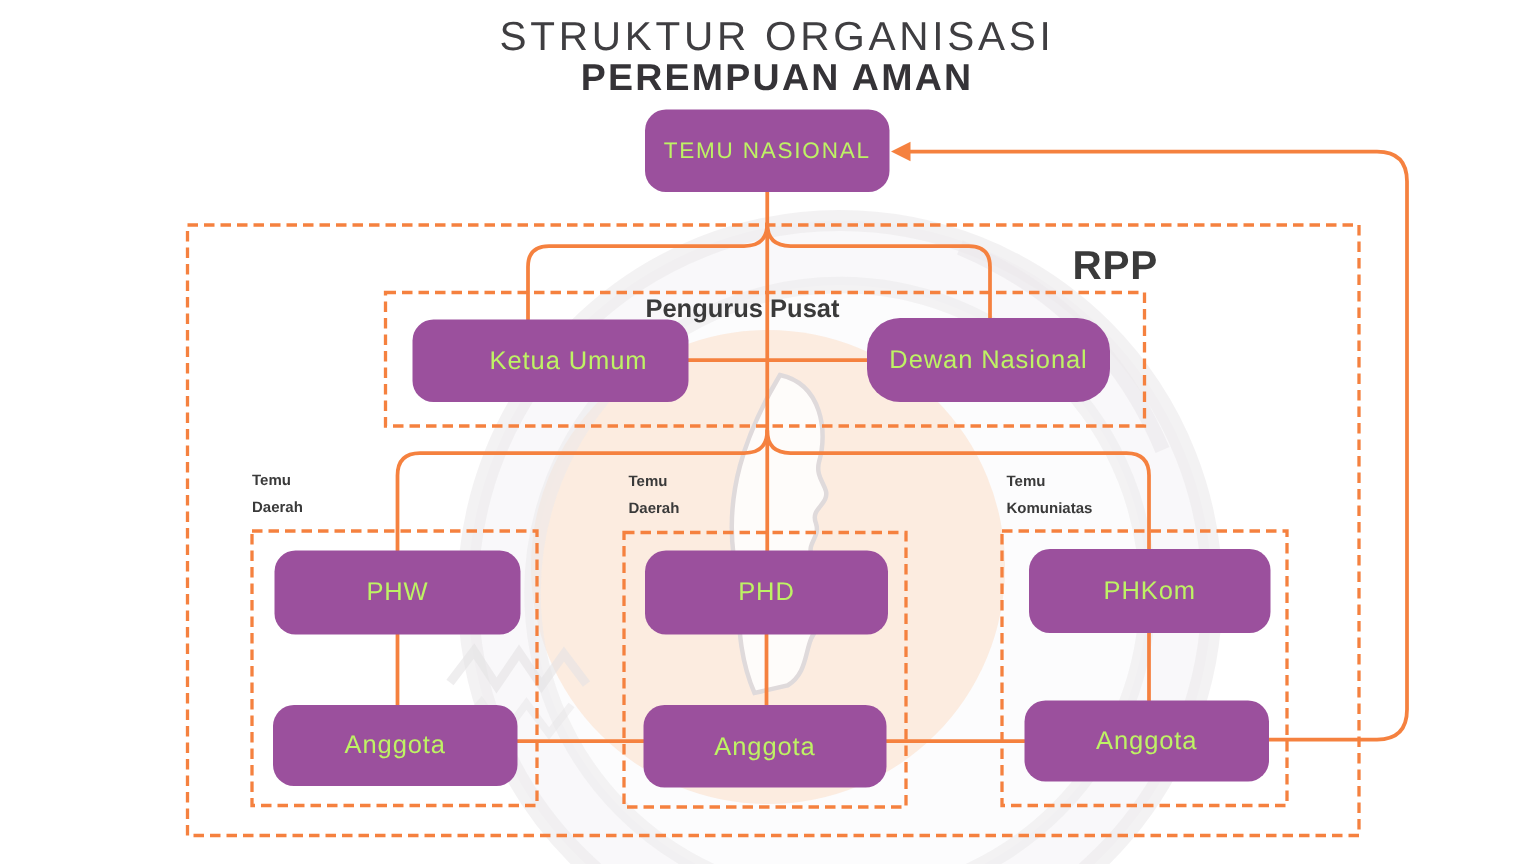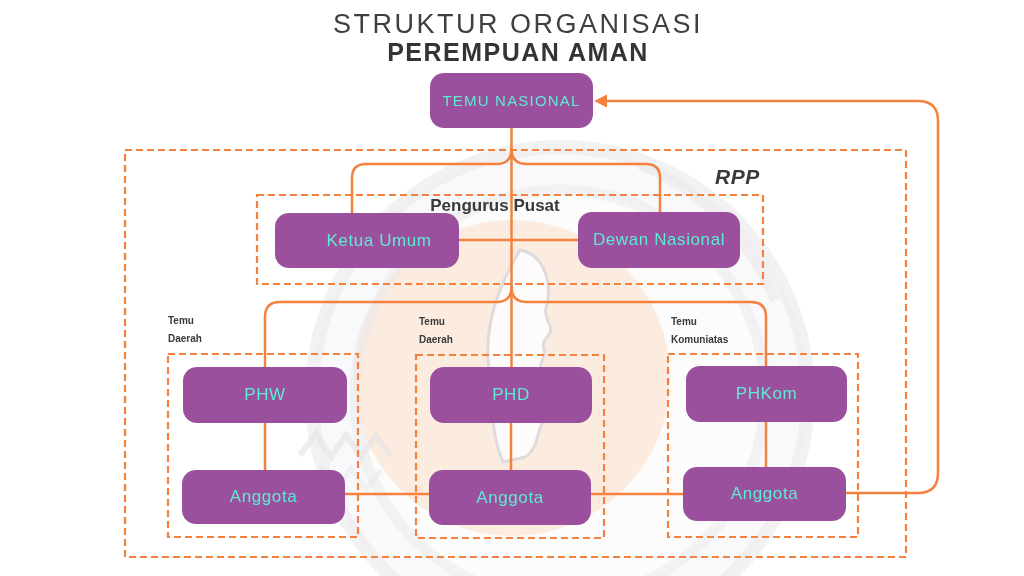--- a/index.html
+++ b/index.html
@@ -9,29 +9,29 @@
   svg.layer{position:absolute;left:0;top:0;width:1024px;height:576px;}
 
   
   .title1{position:absolute;left:0;top:9px;width:1036px;text-align:center;
           font-size:27px;font-weight:500;letter-spacing:2.5px;color:#3F3E41;}
   .title2{position:absolute;left:0;top:38px;width:1036px;text-align:center;
           font-size:25px;font-weight:700;letter-spacing:1.5px;color:#353337;}
 
   
   .node{position:absolute;background:var(--purple,#9B509D);border-radius:14px;
-        color:#5eead4;display:flex;align-items:center;justify-content:center;
+        color:#bef264;display:flex;align-items:center;justify-content:center;
         font-size:17px;letter-spacing:0.6px;}
   .node.small{font-size:15px;letter-spacing:1.2px;}
 
   
   .glabel{position:absolute;color:var(--dark,#3A3A3A);font-weight:700;
           font-size:10px;line-height:18px;}
   .glabel.center{text-align:center;margin-top:24px;}
-  .rpp{font-size:21px;letter-spacing:0.5px;font-style:italic;}
+  .rpp{font-size:27px;letter-spacing:0.5px;}
   .pp{font-size:17px;}
 </style>
 </head>
 <body>
 
 <div class="stage">
 
   <svg class="layer" viewBox="0 0 1024 576" aria-hidden="true">
     <g>
       <circle cx="560" cy="395" r="248" fill="#F2EFF3" opacity="0.45"></circle>
@@ -89,21 +89,21 @@
     <div>Daerah</div>
   </div>
   <div class="glabel" style="left:671px;top:313px;">
     <div>Temu</div>
     <div>Komuniatas</div>
   </div>
 
   <div class="node small" style="left:430px;top:73px;width:163px;height:55px;">TEMU NASIONAL</div>
 
   <div class="node" style="left:275px;top:213px;width:160px;height:55px;padding-left:24px;">Ketua Umum</div>
-  <div class="node" style="left:578px;top:212px;width:162px;height:56px;">Dewan Nasional</div>
+  <div class="node" style="left:578px;top:212px;width:162px;height:56px;border-radius:22px;">Dewan Nasional</div>
 
   <div class="node" style="left:183px;top:367px;width:164px;height:56px;">PHW</div>
   <div class="node" style="left:430px;top:367px;width:162px;height:56px;">PHD</div>
   <div class="node" style="left:686px;top:366px;width:161px;height:56px;">PHKom</div>
 
   <div class="node" style="left:182px;top:470px;width:163px;height:54px;">Anggota</div>
   <div class="node" style="left:429px;top:470px;width:162px;height:55px;">Anggota</div>
   <div class="node" style="left:683px;top:467px;width:163px;height:54px;">Anggota</div>
 
 </div>

